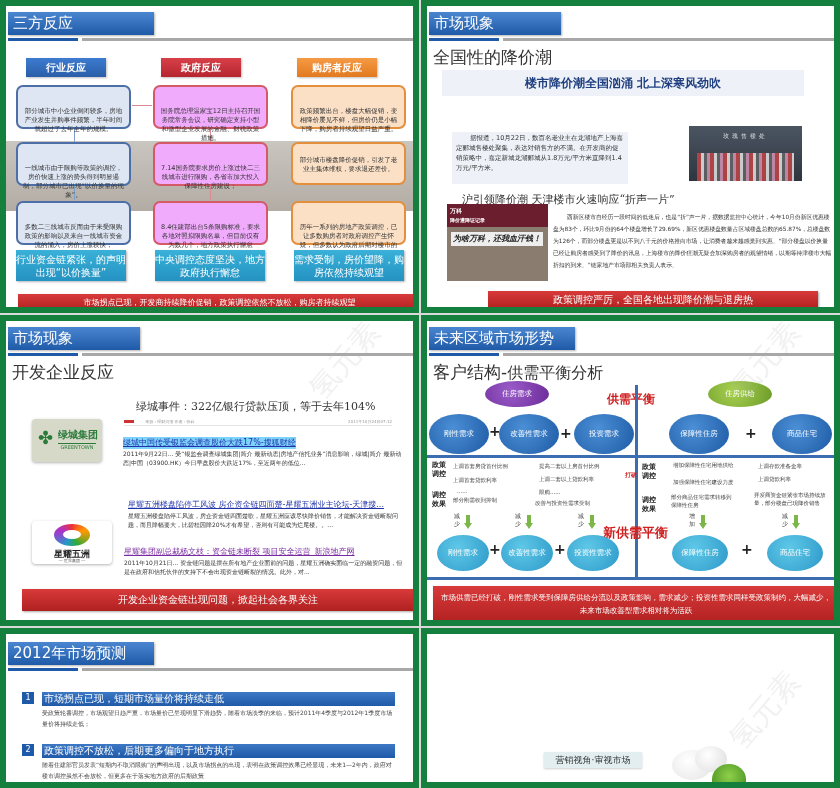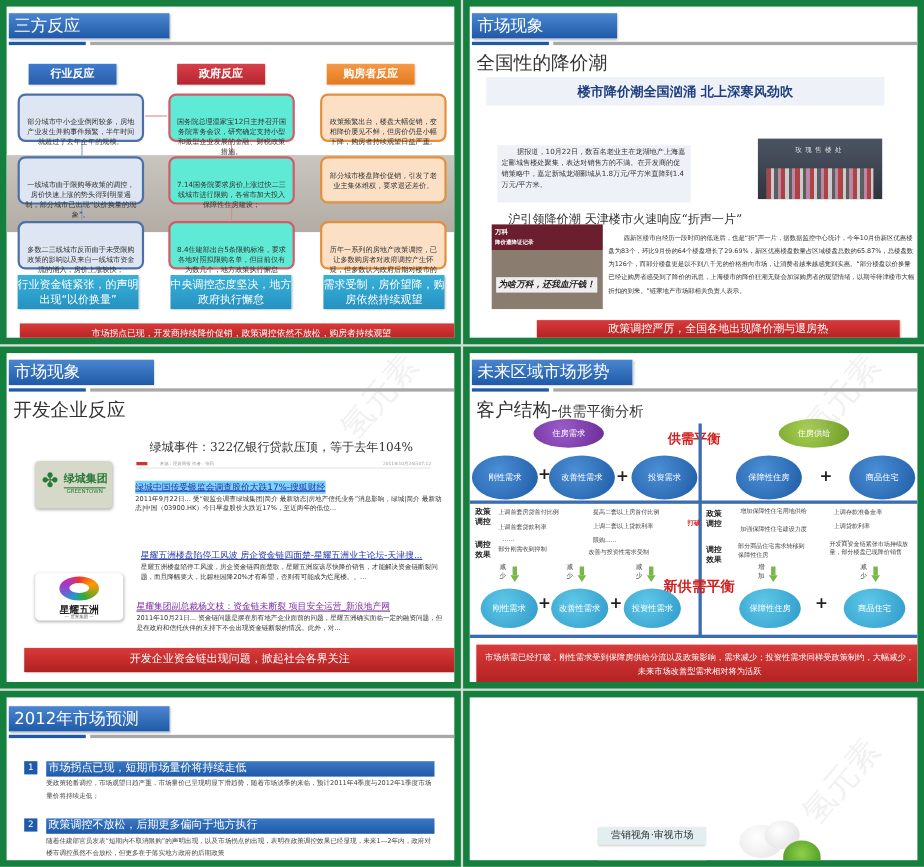--- a/index.html
+++ b/index.html
@@ -22,44 +22,44 @@
 
   .slide-header {
     position: absolute; left: 2px; top: 6px; height: 23px;
     background: linear-gradient(#4a86d0, #1f5aa8);
     color: #fff; font-size: 15px; line-height: 23px; padding-left: 5px;
     box-shadow: 1px 1px 2px rgba(0,0,0,0.3);
   }
   .hdr-rule-blue { position: absolute; left: 2px; top: 32px; width: 70px; height: 3px; background: #1f5aa8; }
   .hdr-rule-gray { position: absolute; left: 76px; top: 32px; right: 0; height: 3px; background: #a8a8a8; }
   .subtitle { position: absolute; left: 6px; top: 40px; font-size: 17px; color: #333; }
-  .subtitle small { font-size: 13px; }
+  .subtitle small { font-size: 16px; }
 
   
   .col-head { position: absolute; top: 52px; height: 19px; width: 80px; color: #fff; font-size: 10px; font-weight: bold; text-align: center; line-height: 19px; box-shadow: 1px 1px 2px rgba(0,0,0,0.25); }
   .band { position: absolute; left: 0; right: 0; top: 135px; height: 70px; background: linear-gradient(#c9c5bf, #b2aca4); }
   .box { position: absolute; width: 115px; border-radius: 7px; border: 2px solid; font-size: 6.5px; line-height: 9px; text-align: center; padding: 20px 5px; color: #333; }
   .box.blue { background: #dde6f2; border-color: #4c6fa8; }
-  .box.red { background: #5eead4; border-color: #d45a68; }
+  .box.red { background: #f0abfc; border-color: #d45a68; }
   .box.orange { background: #fbe0c6; border-color: #e38f3c; }
   .tealbox { position: absolute; top: 244px; width: 110px; height: 31px; background: linear-gradient(#3ab1d8, #2492c2); color: #fff; font-size: 10px; line-height: 13px; text-align: center; padding-top: 3px; box-shadow: 1px 1px 2px rgba(0,0,0,0.3); }
   .redbar { position: absolute; background: linear-gradient(#d93a3a, #b02020); color: #fff; text-align: center; box-shadow: 1px 1px 2px rgba(0,0,0,0.35); }
   .vline { position: absolute; width: 1px; background: #7fa0cc; }
   .hline { position: absolute; height: 1px; background: #d98a90; }
 
   
   .news-head { position: absolute; left: 15px; top: 64px; width: 362px; height: 26px; background: #eef2f8; color: #1f3f80; font-weight: bold; font-size: 12px; text-align: center; line-height: 26px; font-family: "DejaVu Serif", serif; }
   .news-p { position: absolute; font-size: 6.5px; line-height: 10px; color: #333; background: #eef2f8; }
   .photo { position: absolute; background: linear-gradient(#4b5562, #2e353f); }
   .photo .crowd { position: absolute; left: 8px; right: 8px; bottom: 0; height: 28px; background: repeating-linear-gradient(90deg, #c44 0 4px, #eee 4px 7px, #666 7px 10px, #d9b 10px 13px); opacity: 0.8; }
   .photo .sign { position: absolute; left: 20px; right: 20px; top: 6px; font-size: 6px; color: #ddd; text-align: center; letter-spacing: 3px; }
   .news-sub { position: absolute; left: 35px; top: 186px; font-size: 11px; font-family: "DejaVu Serif", serif; color: #333; }
   .vanke { position: absolute; left: 20px; top: 198px; width: 101px; height: 77px; background: linear-gradient(#6a1e2e 0 30%, #8a7d70 30% 100%); }
   .vanke .t1 { position: absolute; left: 3px; top: 3px; color: #fff; font-size: 6px; font-weight: bold; }
-  .vanke .banner { position: absolute; left: 4px; top: 48px; width: 92px; height: 14px; background: #eee; color: #222; font-size: 8px; font-weight: bold; text-align: center; line-height: 14px; font-style: italic; }
+  .vanke .banner { position: absolute; left: 4px; top: 28px; width: 92px; height: 14px; background: #eee; color: #222; font-size: 8px; font-weight: bold; text-align: center; line-height: 14px; font-style: italic; }
 
   
   .corp-title { position: absolute; left: 130px; top: 78px; font-size: 11px; font-family: "DejaVu Serif", serif; color: #333; }
   .meta-row { position: absolute; left: 118px; top: 98px; width: 268px; height: 7px; font-size: 4px; color: #999; border-bottom: 1px solid #e5e5e5; }
   .result { position: absolute; font-size: 6px; line-height: 9px; color: #333; }
   .result .link { font-size: 8px; color: #2233aa; text-decoration: underline; line-height: 12px; }
   .logo-box { position: absolute; border-radius: 4px; box-shadow: 0 1px 3px rgba(0,0,0,0.3); }
 
   
   .ellipse { position: absolute; border-radius: 50%; color: #fff; font-size: 7.5px; text-align: center; display: flex; align-items: center; justify-content: center; line-height: 10px; }

